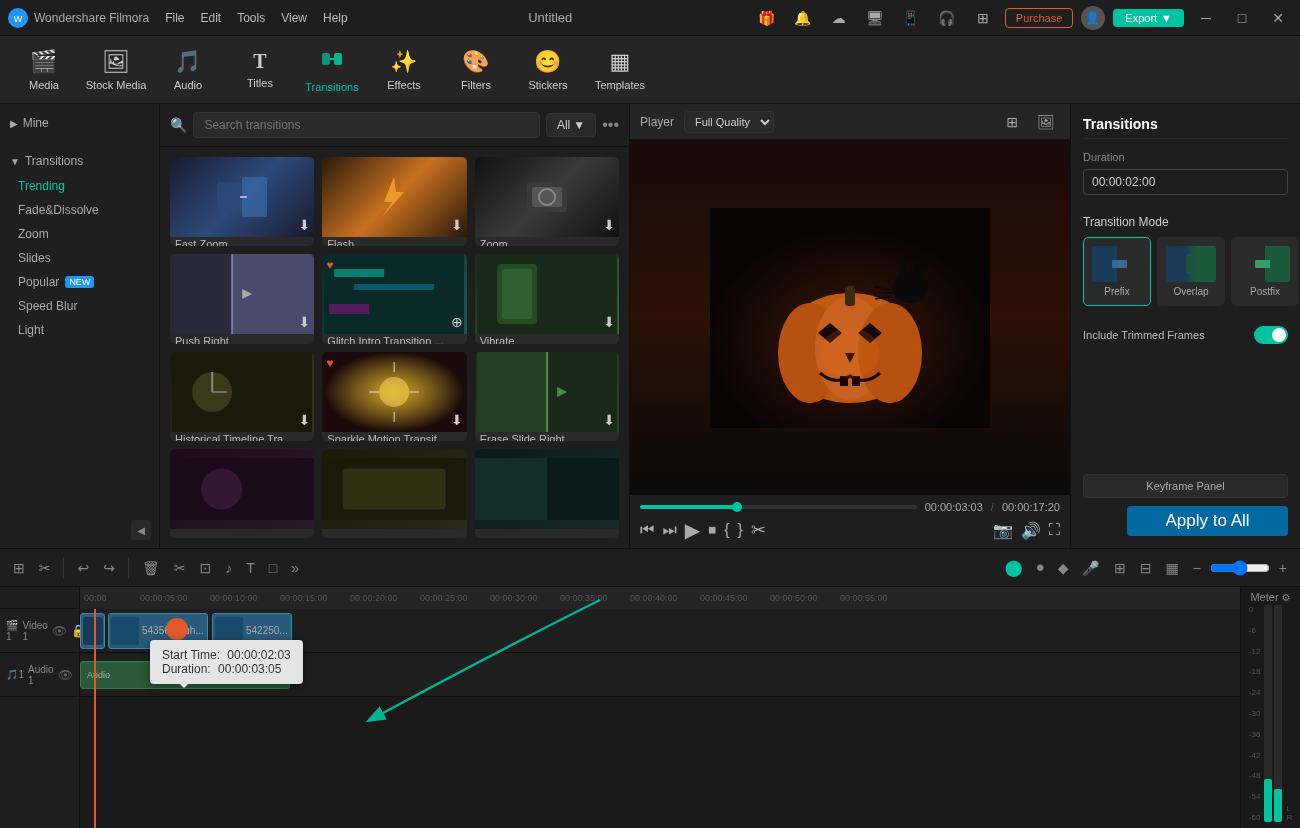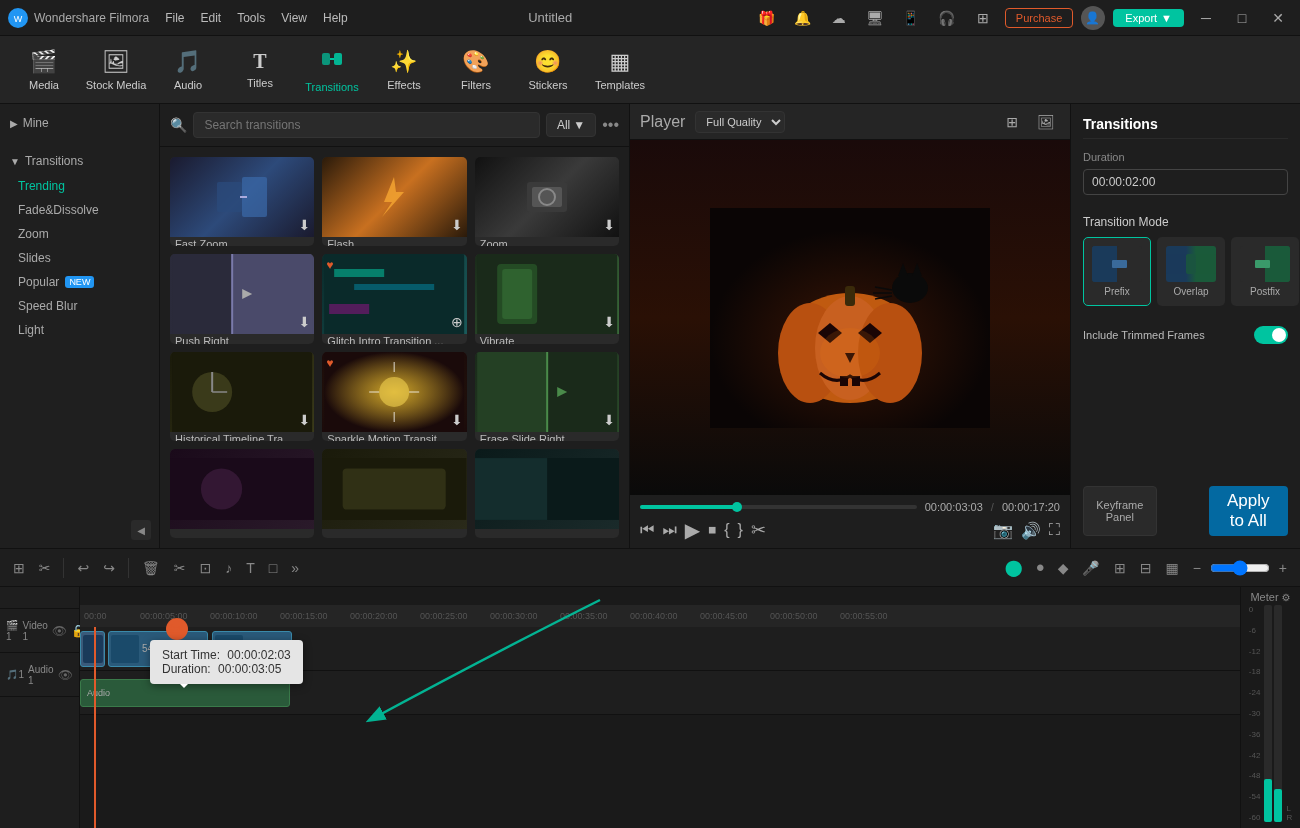--- a/index.html
+++ b/index.html
@@ -61,21 +61,21 @@
     .thumb-historical { background: linear-gradient(135deg, #1a1a0a, #3a3a1a); }
     .thumb-sparkle { background: radial-gradient(circle, #3a2a0a, #1a0a0a); }
     .thumb-erase { background: linear-gradient(135deg, #1a2a1a, #2a4a2a); }
     .thumb-row4a { background: linear-gradient(135deg, #1a0a1a, #2a1a2a); }
     .thumb-row4b { background: linear-gradient(135deg, #1a1a0a, #2a2a1a); }
     .thumb-row4c { background: linear-gradient(135deg, #0a1a1a, #1a2a2a); }
 
     
     #player-area { flex: 1; display: flex; flex-direction: column; }
     #player-header { height: 36px; background: #252525; display: flex; align-items: center; padding: 0 10px; gap: 10px; border-bottom: 1px solid #111; }
-    #player-label { font-size: 16px; color: #aaa; }
+    #player-label { font-size: 12px; color: #aaa; }
     #quality-select { background: #2a2a2a; border: 1px solid #333; border-radius: 4px; color: #ccc; padding: 3px 6px; font-size: 11px; }
     #player-icons { margin-left: auto; display: flex; gap: 6px; }
     #player-video { flex: 1; background: #000; position: relative; overflow: hidden; }
     #pumpkin-bg { width: 100%; height: 100%; background: linear-gradient(to bottom, #1a0a0a, #2a1005, #0a0a0a); display: flex; align-items: center; justify-content: center; position: relative; }
     #pumpkin-svg { width: 280px; height: 220px; }
     #player-controls { background: #1e1e1e; padding: 6px 10px; display: flex; flex-direction: column; gap: 5px; }
     #progress-bar-wrap { display: flex; align-items: center; gap: 8px; }
     #progress-track { flex: 1; height: 4px; background: #333; border-radius: 2px; position: relative; cursor: pointer; }
     #progress-fill { width: 35%; height: 100%; background: #00c4a0; border-radius: 2px; }
     #progress-dot { position: absolute; right: 65%; top: 50%; transform: translate(50%, -50%); width: 10px; height: 10px; background: #00c4a0; border-radius: 50%; }
@@ -130,21 +130,21 @@
     #clip-tooltip::after { content: ''; position: absolute; left: 30px; bottom: -8px; border: 4px solid transparent; border-top-color: #fff; }
 
     
     #scissor-icon { position: absolute; left: 166px; top: 618px; font-size: 18px; color: #e05a2b; z-index: 15; background: #e05a2b; width: 22px; height: 22px; border-radius: 50%; display: flex; align-items: center; justify-content: center; }
 
     
     #arrow-svg { position: absolute; left: 0; top: 0; width: 1300px; height: 828px; pointer-events: none; z-index: 5; }
 
     .keyframe-panel-btn { background: #2a2a2a; border: 1px solid #333; color: #aaa; padding: 5px 10px; border-radius: 4px; font-size: 11px; cursor: pointer; }
     .apply-all-btn { background: #0369a1; border: none; color: #fff; padding: 5px 12px; border-radius: 4px; font-size: 17px; cursor: pointer; margin-left: 44px; }
-    #bottom-right-btns { display: flex; gap: 8px; margin-top: auto; }
+    #bottom-right-btns { display: flex; gap: 8px; margin-top: auto; flex-direction: column; }
 
     
     .ruler-text { font-size: 9px; color: #555; position: absolute; }
 
     
     .prefix-thumb { background: linear-gradient(90deg, #1a3a5a 50%, #2a2a2a 50%); }
     .overlap-thumb { background: linear-gradient(90deg, #1a3a5a 40%, #1a5a3a 60%); }
     .postfix-thumb { background: linear-gradient(90deg, #2a2a2a 50%, #1a5a3a 50%); }
   </style>
 </head>
@@ -611,21 +611,21 @@
         <span style="font-size:10px;color:#888;">🎵1</span>
         <span style="font-size:10px;">Audio 1</span>
         <div class="track-icons">
           <span class="track-icon">👁</span>
         </div>
       </div>
     </div>
 
     <div id="timeline-tracks">
 
-      <div id="timeline-ruler" style="position:relative;overflow:hidden;margin-top:18px;">
+      <div id="timeline-ruler" style="position:relative;overflow:hidden;">
         <span class="ruler-text" style="left:4px;">00:00</span>
         <span class="ruler-text" style="left:60px;">00:00:05:00</span>
         <span class="ruler-text" style="left:130px;">00:00:10:00</span>
         <span class="ruler-text" style="left:200px;">00:00:15:00</span>
         <span class="ruler-text" style="left:270px;">00:00:20:00</span>
         <span class="ruler-text" style="left:340px;">00:00:25:00</span>
         <span class="ruler-text" style="left:410px;">00:00:30:00</span>
         <span class="ruler-text" style="left:480px;">00:00:35:00</span>
         <span class="ruler-text" style="left:550px;">00:00:40:00</span>
         <span class="ruler-text" style="left:620px;">00:00:45:00</span>

